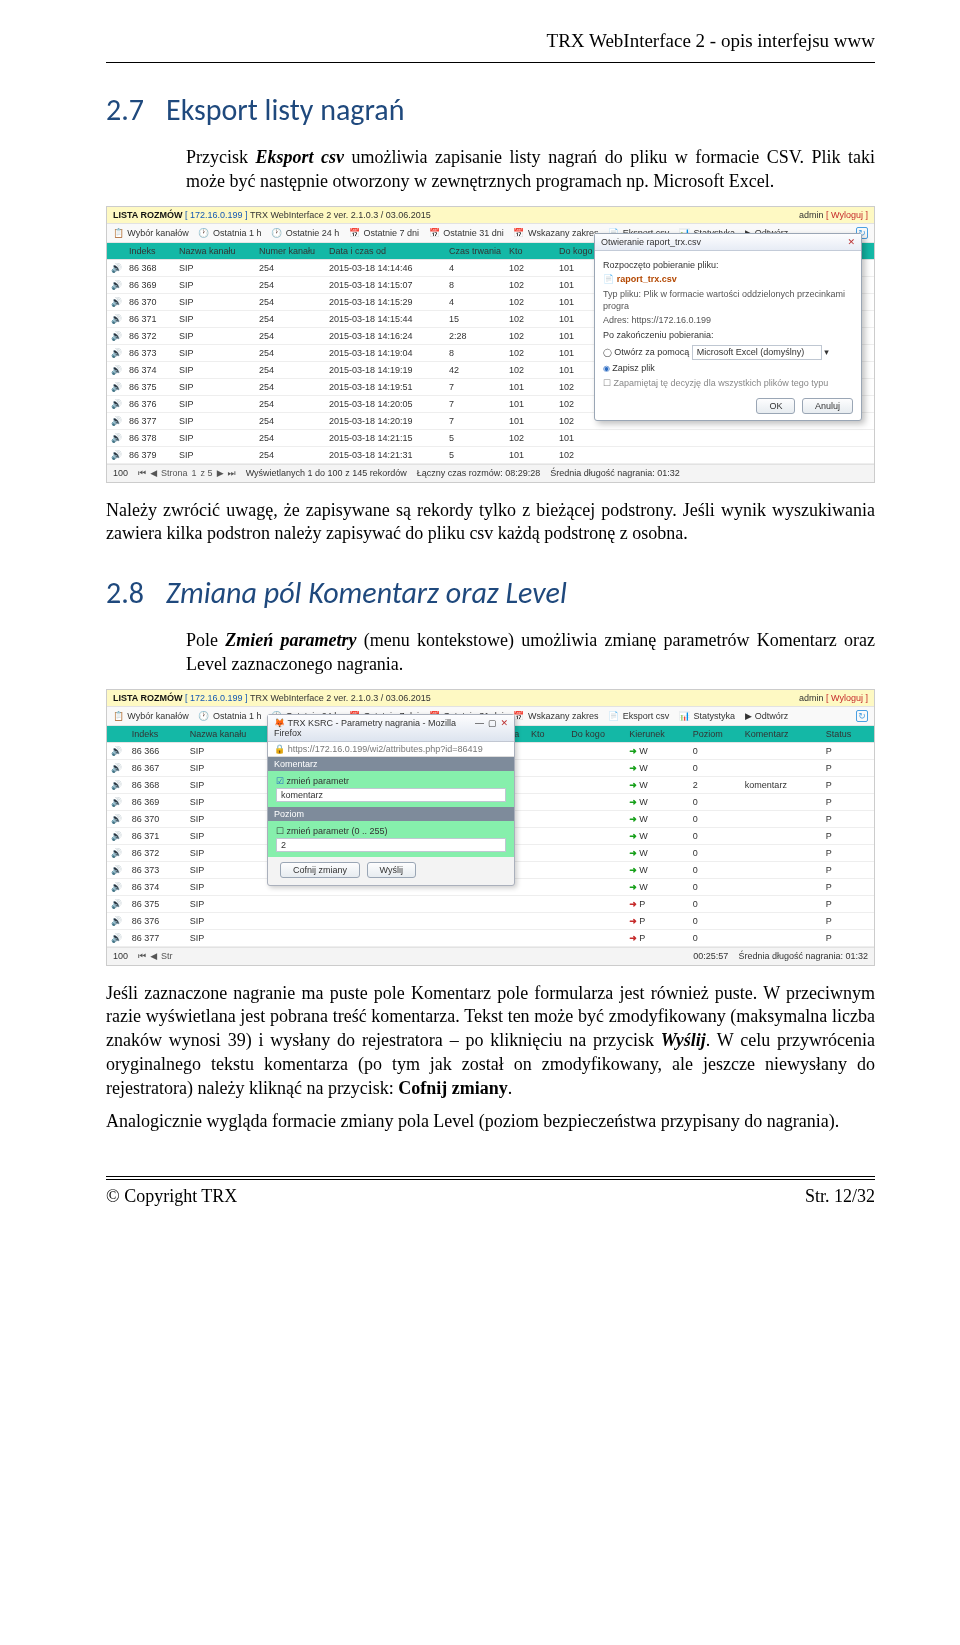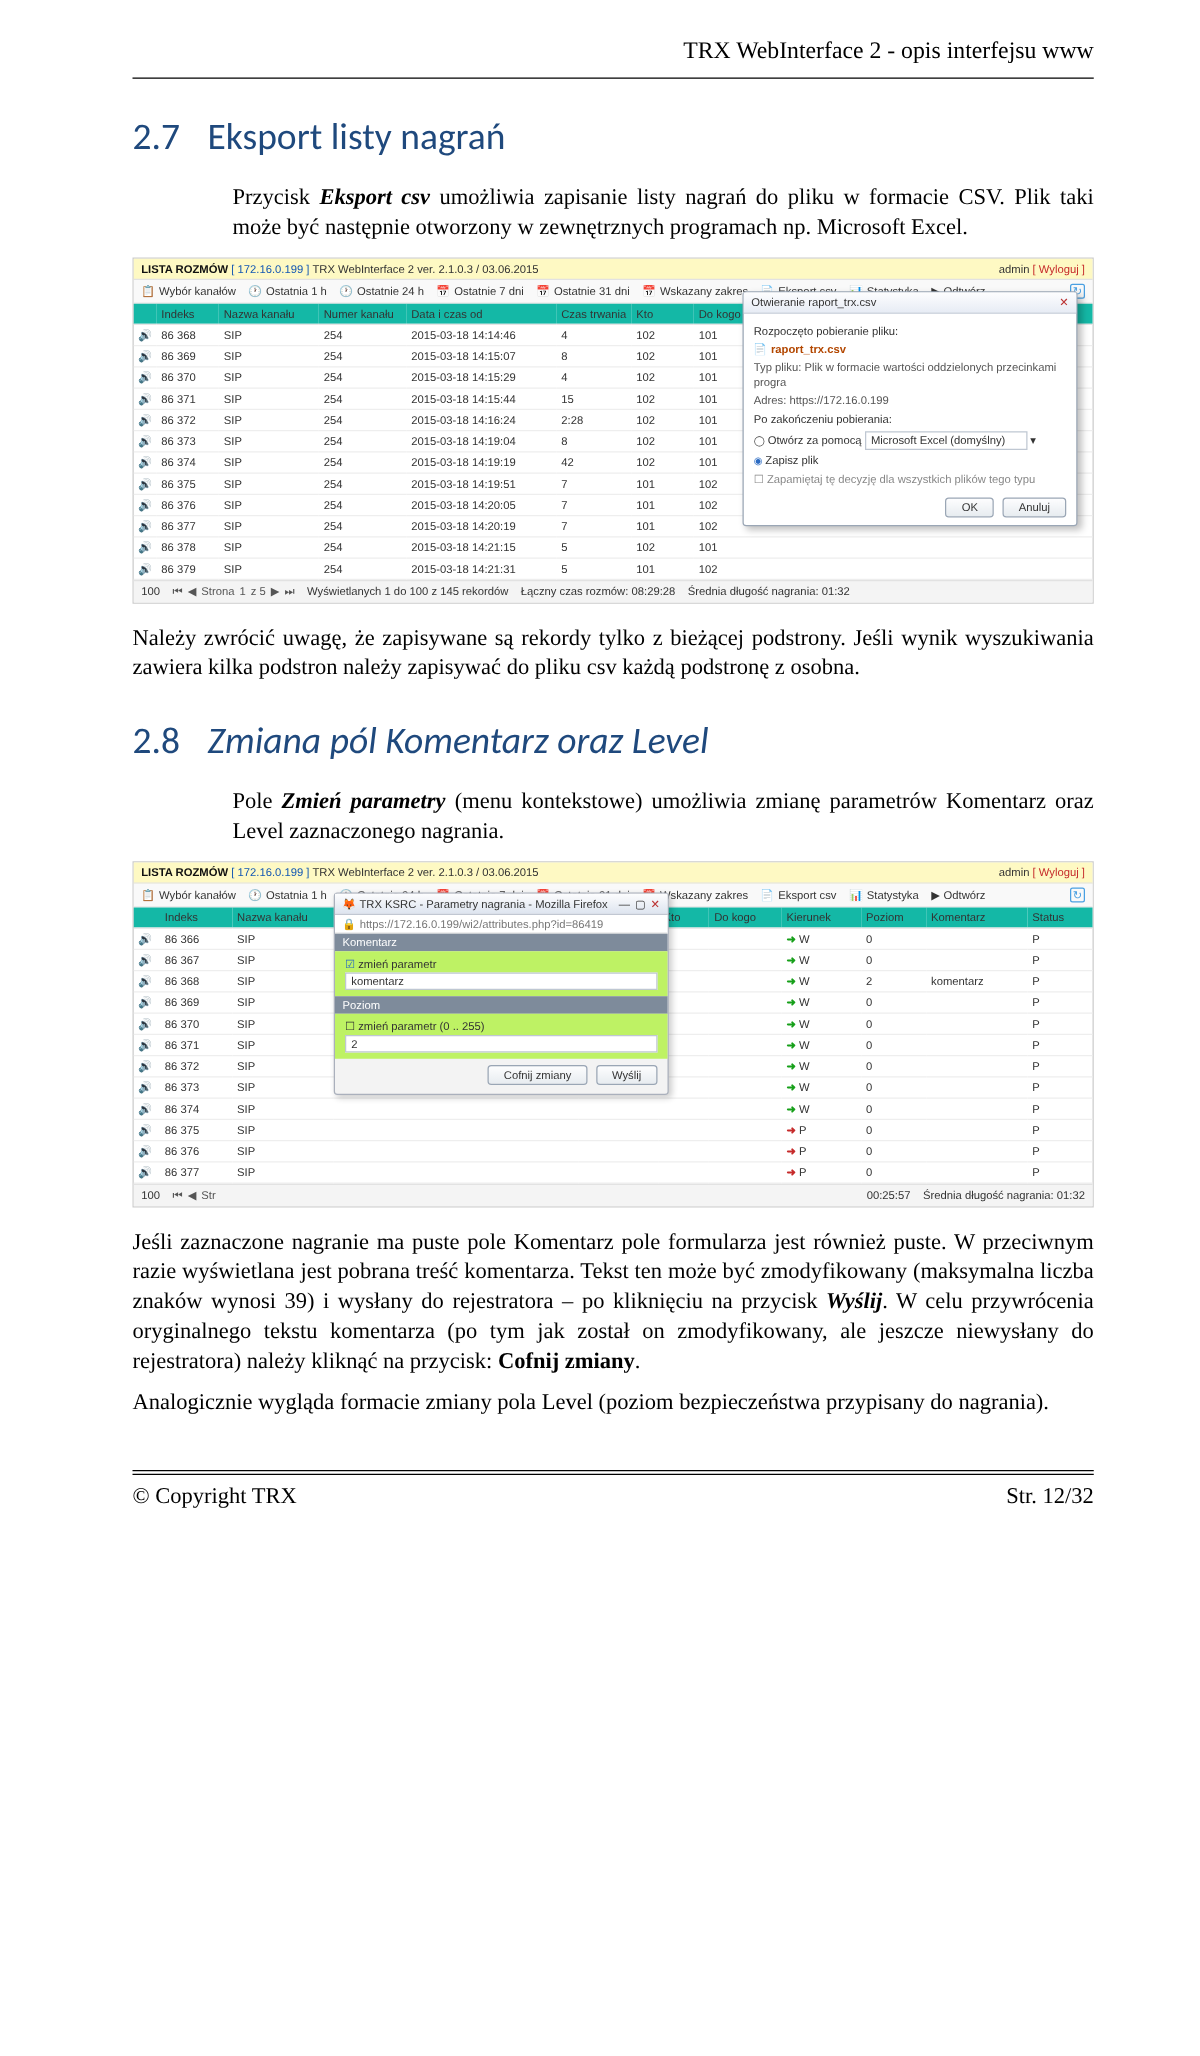--- a/index.html
+++ b/index.html
@@ -141,51 +141,51 @@
     border-radius: 3px;
     background: linear-gradient(#fdfdfe,#e7ecf0);
     padding: 2px 12px;
     margin-left: 4px;
     font-size: 9px;
   }
   .dialog2 {
     position: absolute;
     left: 160px;
     top: 24px;
-    width: 268px;
+    width: 248px;
     background: #f3f3f3;
     border: 1px solid #aab0bc;
     box-shadow: 2px 2px 5px rgba(0,0,0,.2);
     border-radius: 3px;
   }
   .dlg2-title {
     background: linear-gradient(#fdfdfe,#dde4ef);
     padding: 3px 6px;
     border-bottom: 1px solid #c1c7d2;
     display:flex; justify-content: space-between;
   }
   .dlg2-section {
     background: #7e8b9b;
     color: #fff;
     font-size: 9px;
     padding: 2px 6px;
   }
-  .dlg2-body { background:#bef264; padding: 5px 8px; }
+  .dlg2-body { background:#86efac; padding: 5px 8px; }
   .chk2::before { content: "☑ "; color:#2a6ac2; }
   .chk2u::before { content: "☐ "; }
   .input2 {
     width: 100%;
     background: #fff;
     border: 1px solid #bfc7d2;
     padding: 1px 4px;
     font-size: 9px;
     display: block;
     margin-top: 2px;
   }
-  .dlg2-btns { text-align: right; padding: 5px 8px 7px; }
+  .dlg2-btns { padding: 5px 8px 7px; }
   .footer {
     display: flex;
     justify-content: space-between;
     font-size: 18px;
     margin-top: 6px;
   }
   .ss-wrap { position: relative; }
   .green-arr { color:#17a01a; font-weight:bold; }
   .red-arr { color:#c62b2b; font-weight:bold; }
   .refresh { display:inline-block; border:1px solid #4aa0e2; border-radius:2px; width:12px; height:12px; text-align:center; line-height:10px; color:#4aa0e2; }

